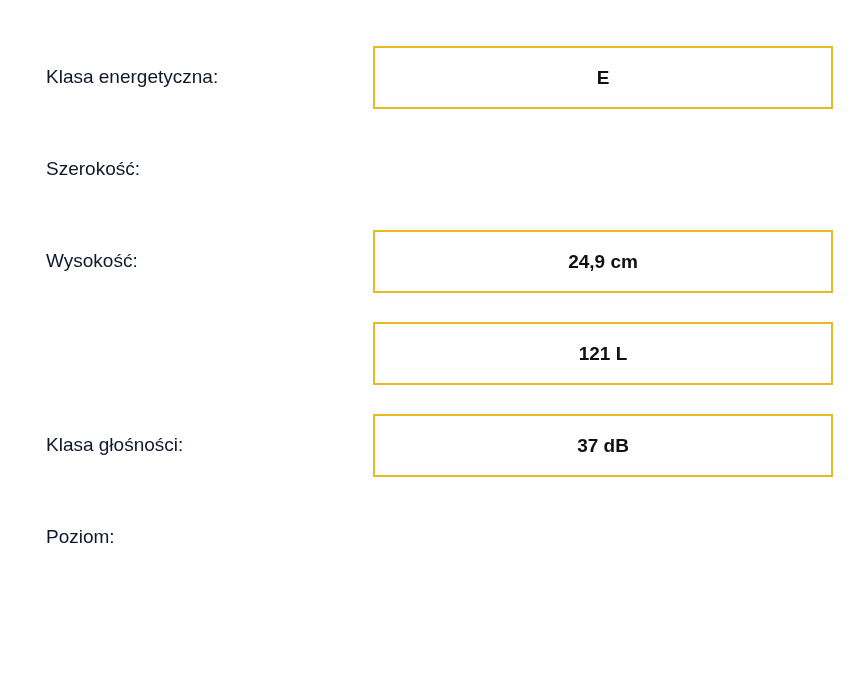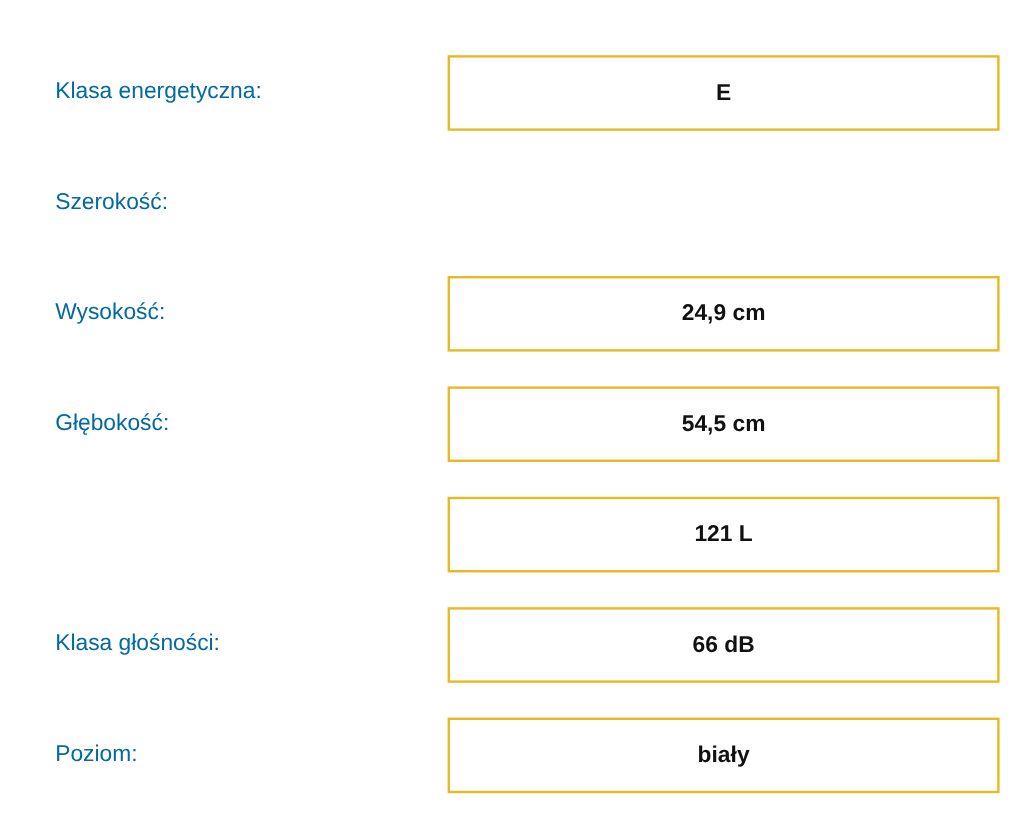--- a/index.html
+++ b/index.html
@@ -1,21 +1,21 @@
 <!DOCTYPE html>
 <html><head>
   <meta charset="utf-8">
   <style>
     html, body { margin: 0; padding: 0; background: #ffffff; }
     body { width: 860px; height: 699px; position: relative; overflow: hidden;
            font-family: "Liberation Sans", sans-serif; color: #1a1a1a; }
     .spec-list { position: absolute; left: 0; top: 46px; width: 860px; }
     .spec-row { position: relative; height: 92px; }
     .spec-label { position: absolute; left: 46px; top: 0; height: 62px; line-height: 62px;
-                  font-size: 19px; color: #0369a1; white-space: nowrap; }
+                  font-size: 19px; color: #0f172a; white-space: nowrap; }
     .spec-value { position: absolute; left: 373px; top: 0; width: 456px; height: 59px;
                   border: 2px solid #E8B923; box-sizing: content-box;
                   display: flex; align-items: center; justify-content: center;
                   font-size: 19px; font-weight: bold; color: #111111; }
   </style>
 </head>
 <body>
 
 <div class="spec-list">
   <div class="spec-row">
@@ -23,27 +23,22 @@
     <div class="spec-value">E</div>
   </div>
   <div class="spec-row">
     <div class="spec-label">Szerokość:</div>
   </div>
   <div class="spec-row">
     <div class="spec-label">Wysokość:</div>
     <div class="spec-value">24,9 cm</div>
   </div>
   <div class="spec-row">
-    <div class="spec-label">Głębokość:</div>
-    <div class="spec-value">54,5 cm</div>
-  </div>
-  <div class="spec-row">
     <div class="spec-value">121 L</div>
   </div>
   <div class="spec-row">
     <div class="spec-label">Klasa głośności:</div>
-    <div class="spec-value">66 dB</div>
+    <div class="spec-value">37 dB</div>
   </div>
   <div class="spec-row">
     <div class="spec-label">Poziom:</div>
-    <div class="spec-value">biały</div>
   </div>
 </div>
 
 </body></html>

